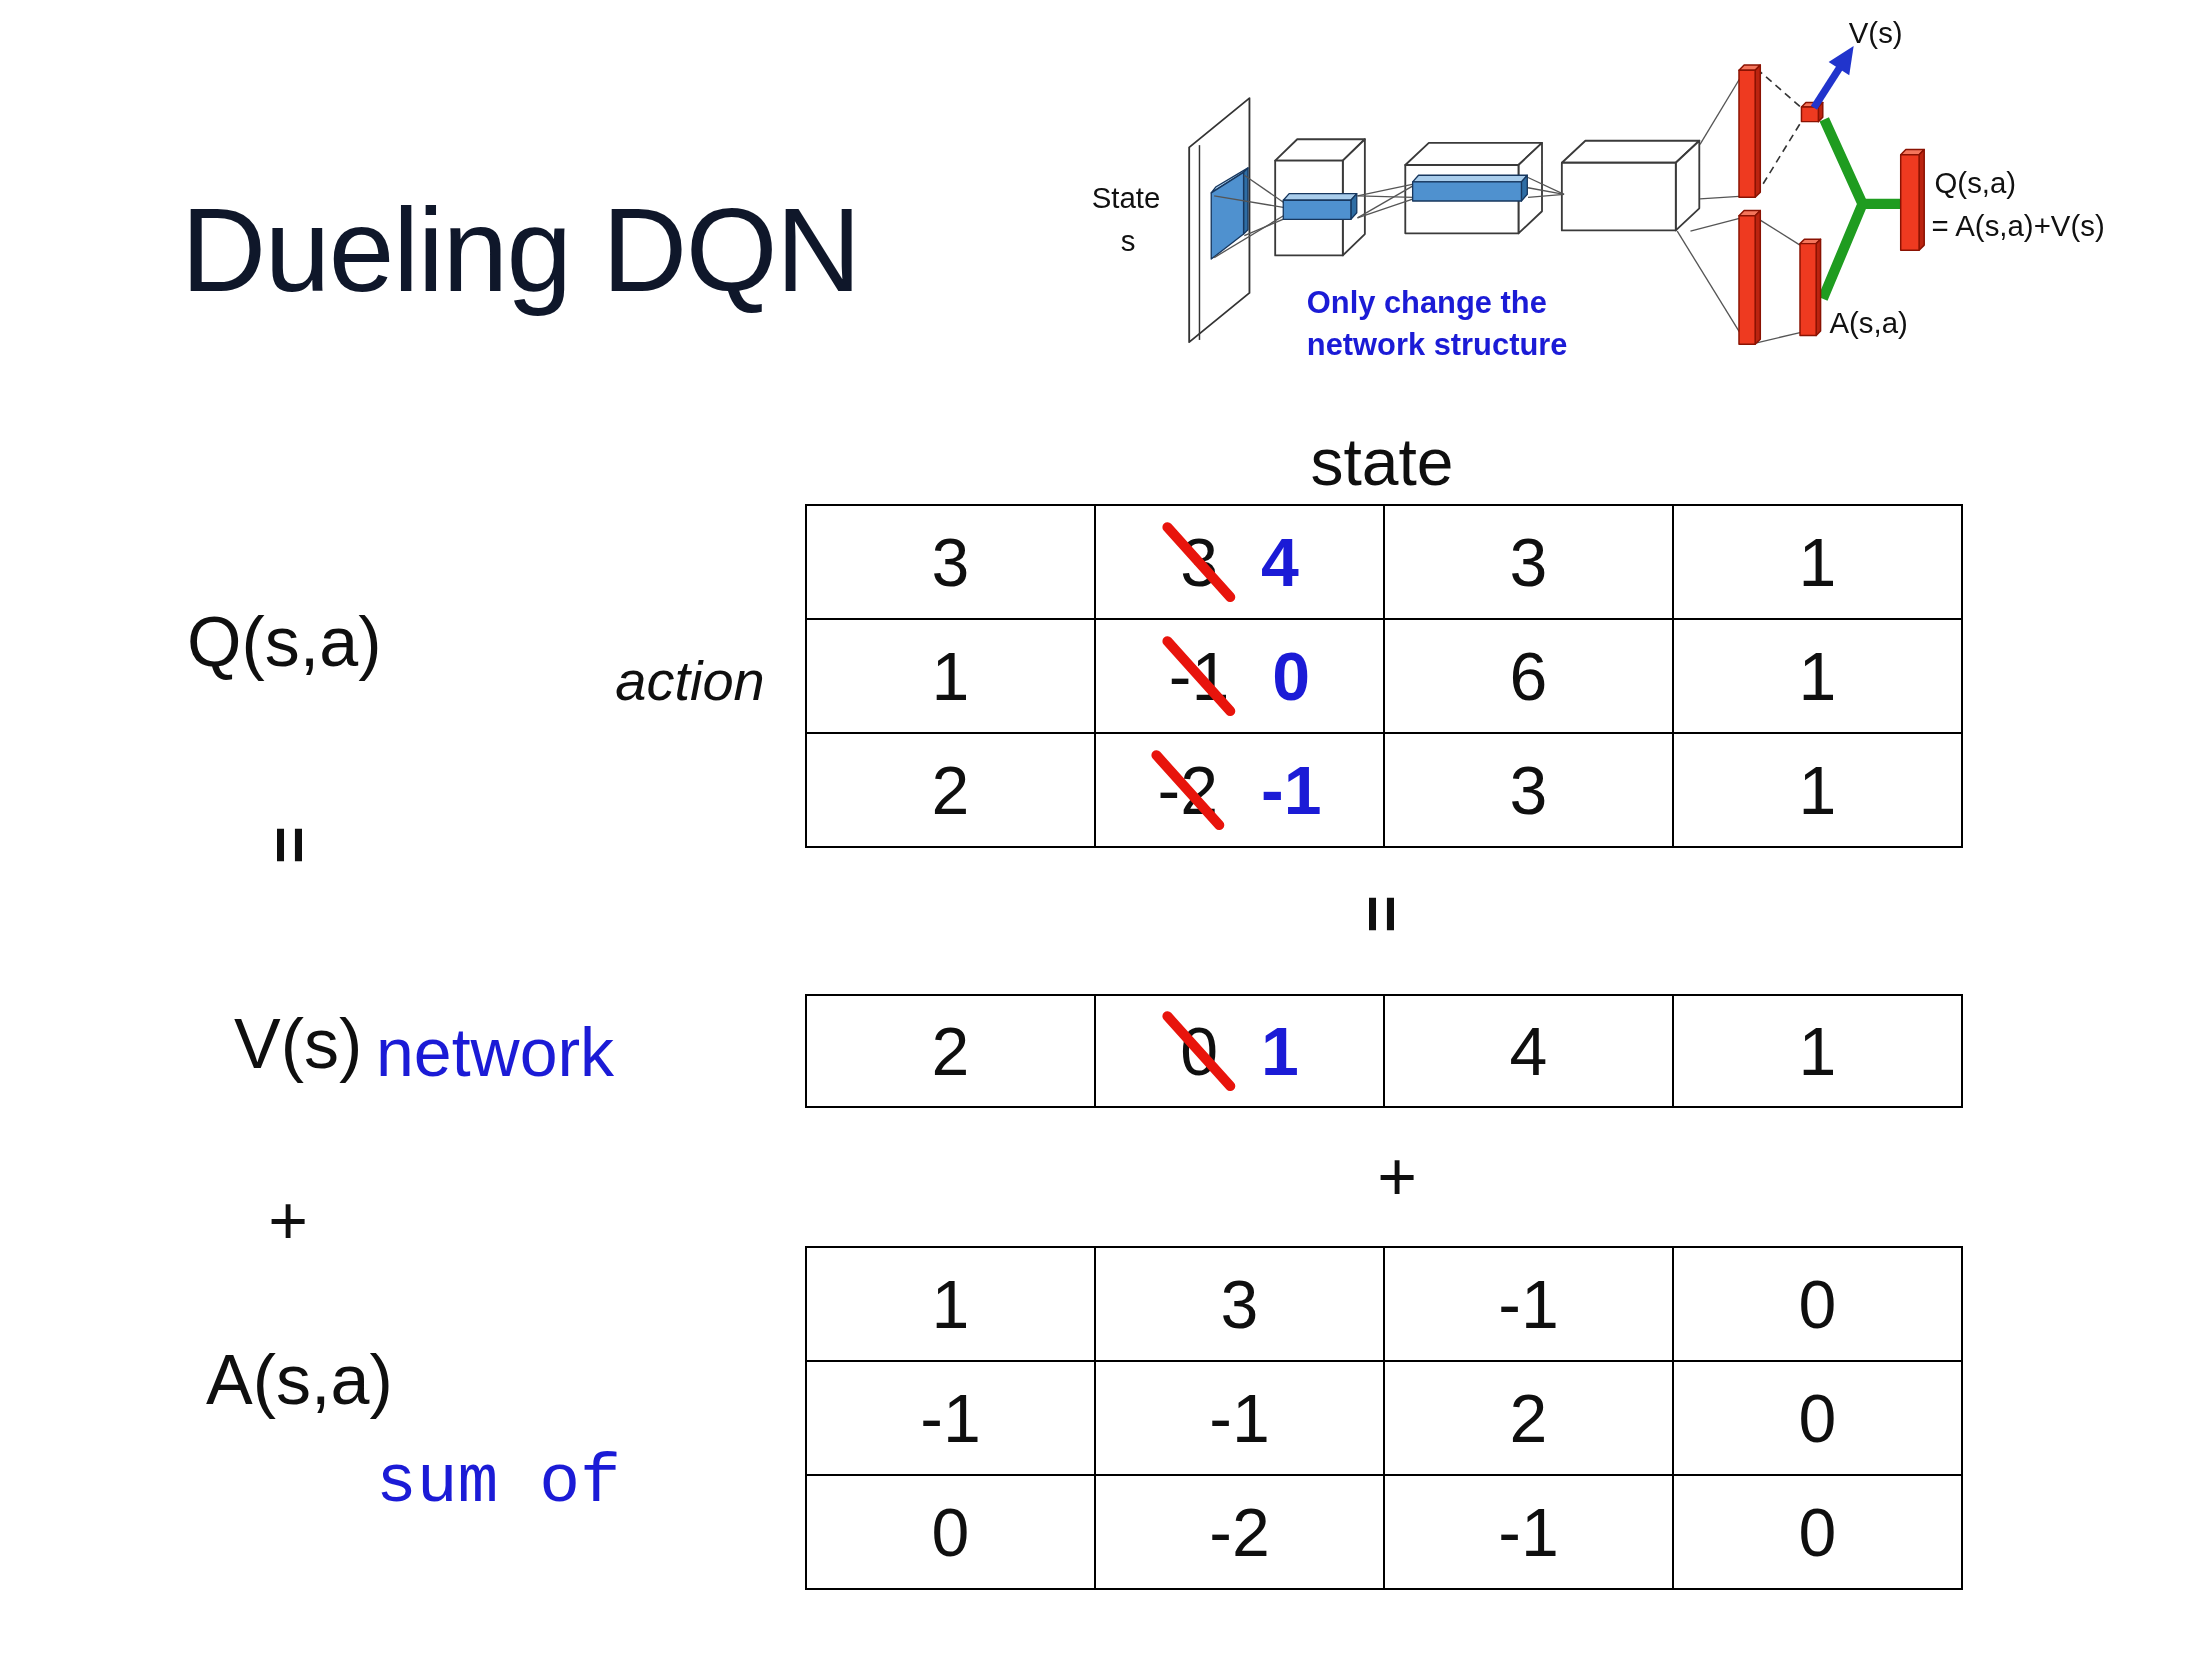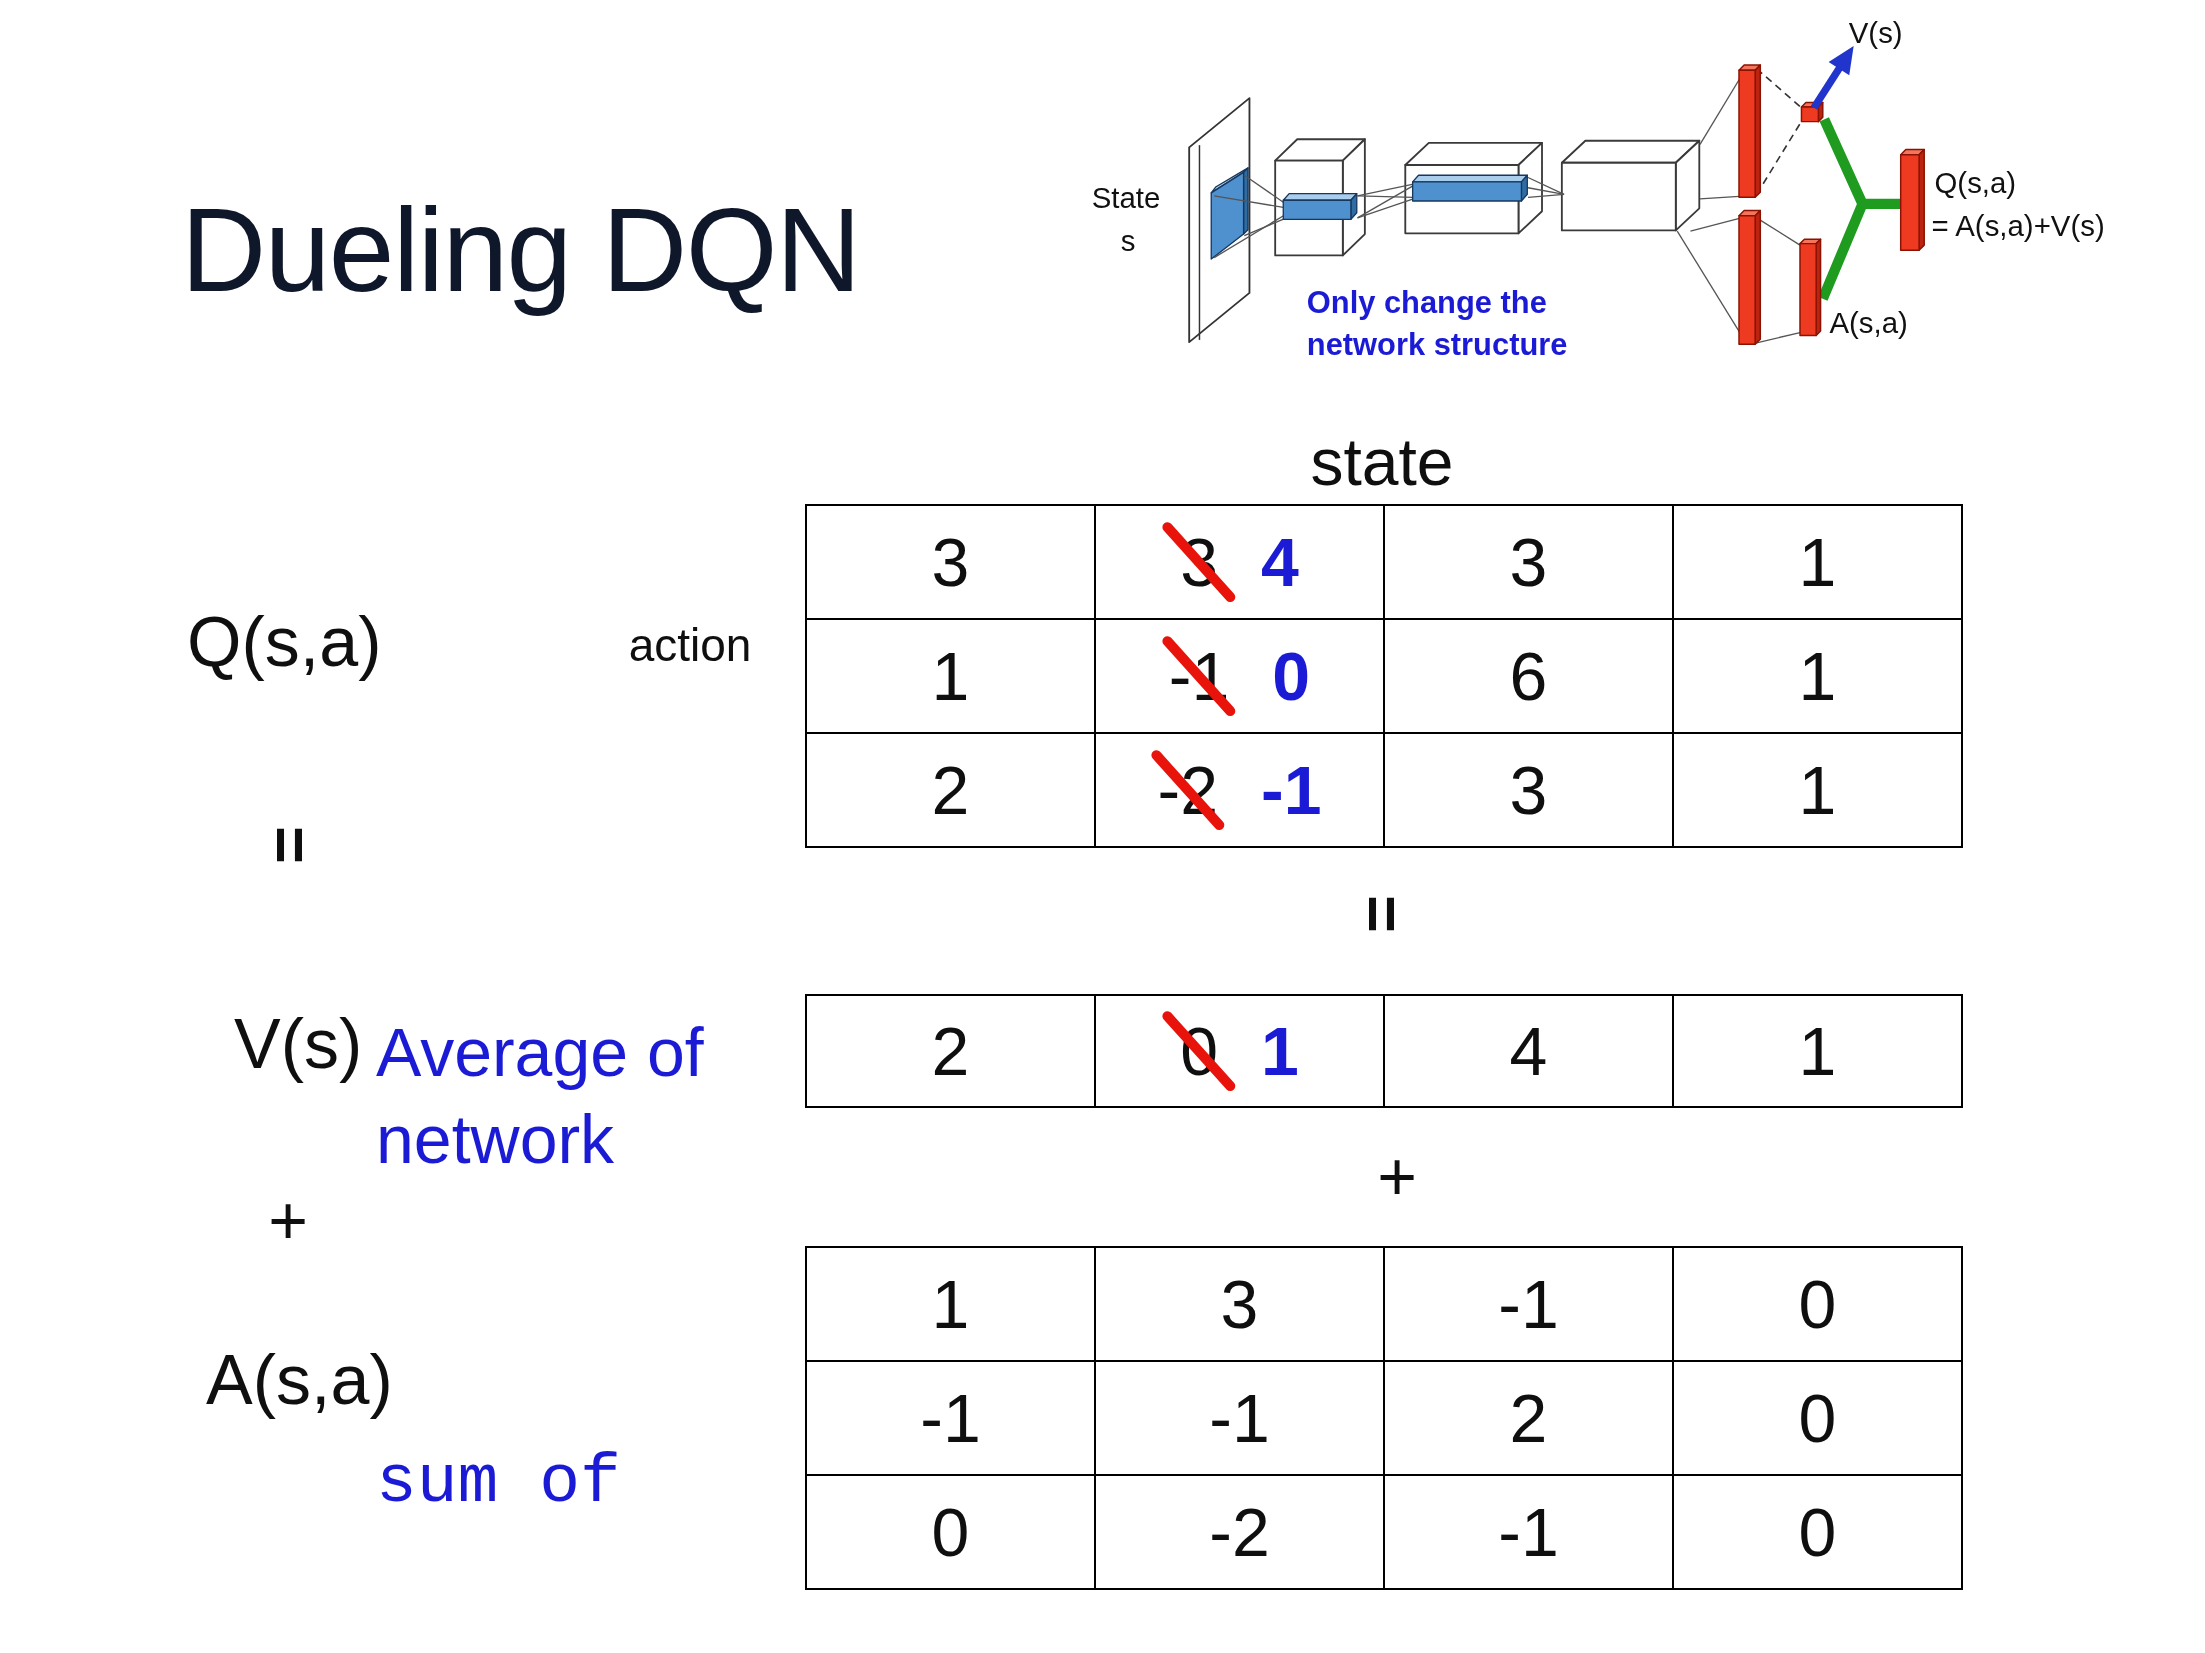--- a/index.html
+++ b/index.html
@@ -163,29 +163,28 @@
   <text class="dtextBlue" x="1778" y="482">network structure</text>
 </svg>
 
 <div class="abs lbl" style="left:187px;top:607px;">Q(s,a)</div>
 <div class="anchor rot90 eqg" style="left:290px;top:845px;">=</div>
 <div class="abs lbl" style="left:234px;top:1009px;">V(s)</div>
 <div class="anchor glyph" style="left:288px;top:1220px;">+</div>
 <div class="abs lbl" style="left:206px;top:1345px;">A(s,a)</div>
 
 <div class="abs blueNote" style="left:376px;top:1009px;">
-  <div>Average of</div>
   <div>network</div>
 </div>
 <div class="abs blueNote" style="left:376px;top:1439px;font-family:Liberation Mono, monospace;">
   <div>sum of</div>
 </div>
 
 <div class="anchor lbl" style="left:1382px;top:462px;font-size:66px;">state</div>
-<div class="anchor lbl" style="left:690px;top:645px;font-size:46px;">action</div>
+<div class="anchor lbl" style="left:690px;top:681px;font-size:56px;font-style:italic;">action</div>
 <div class="anchor rot90 eqg" style="left:1382px;top:914px;">=</div>
 <div class="anchor glyph" style="left:1397px;top:1176px;">+</div>
 
 <table class="mtx" style="left:805px;top:504px;">
   <tbody>
       <tr>
     <td>3</td>
     <td>
       <div class="cw">
         <span class="ow">

